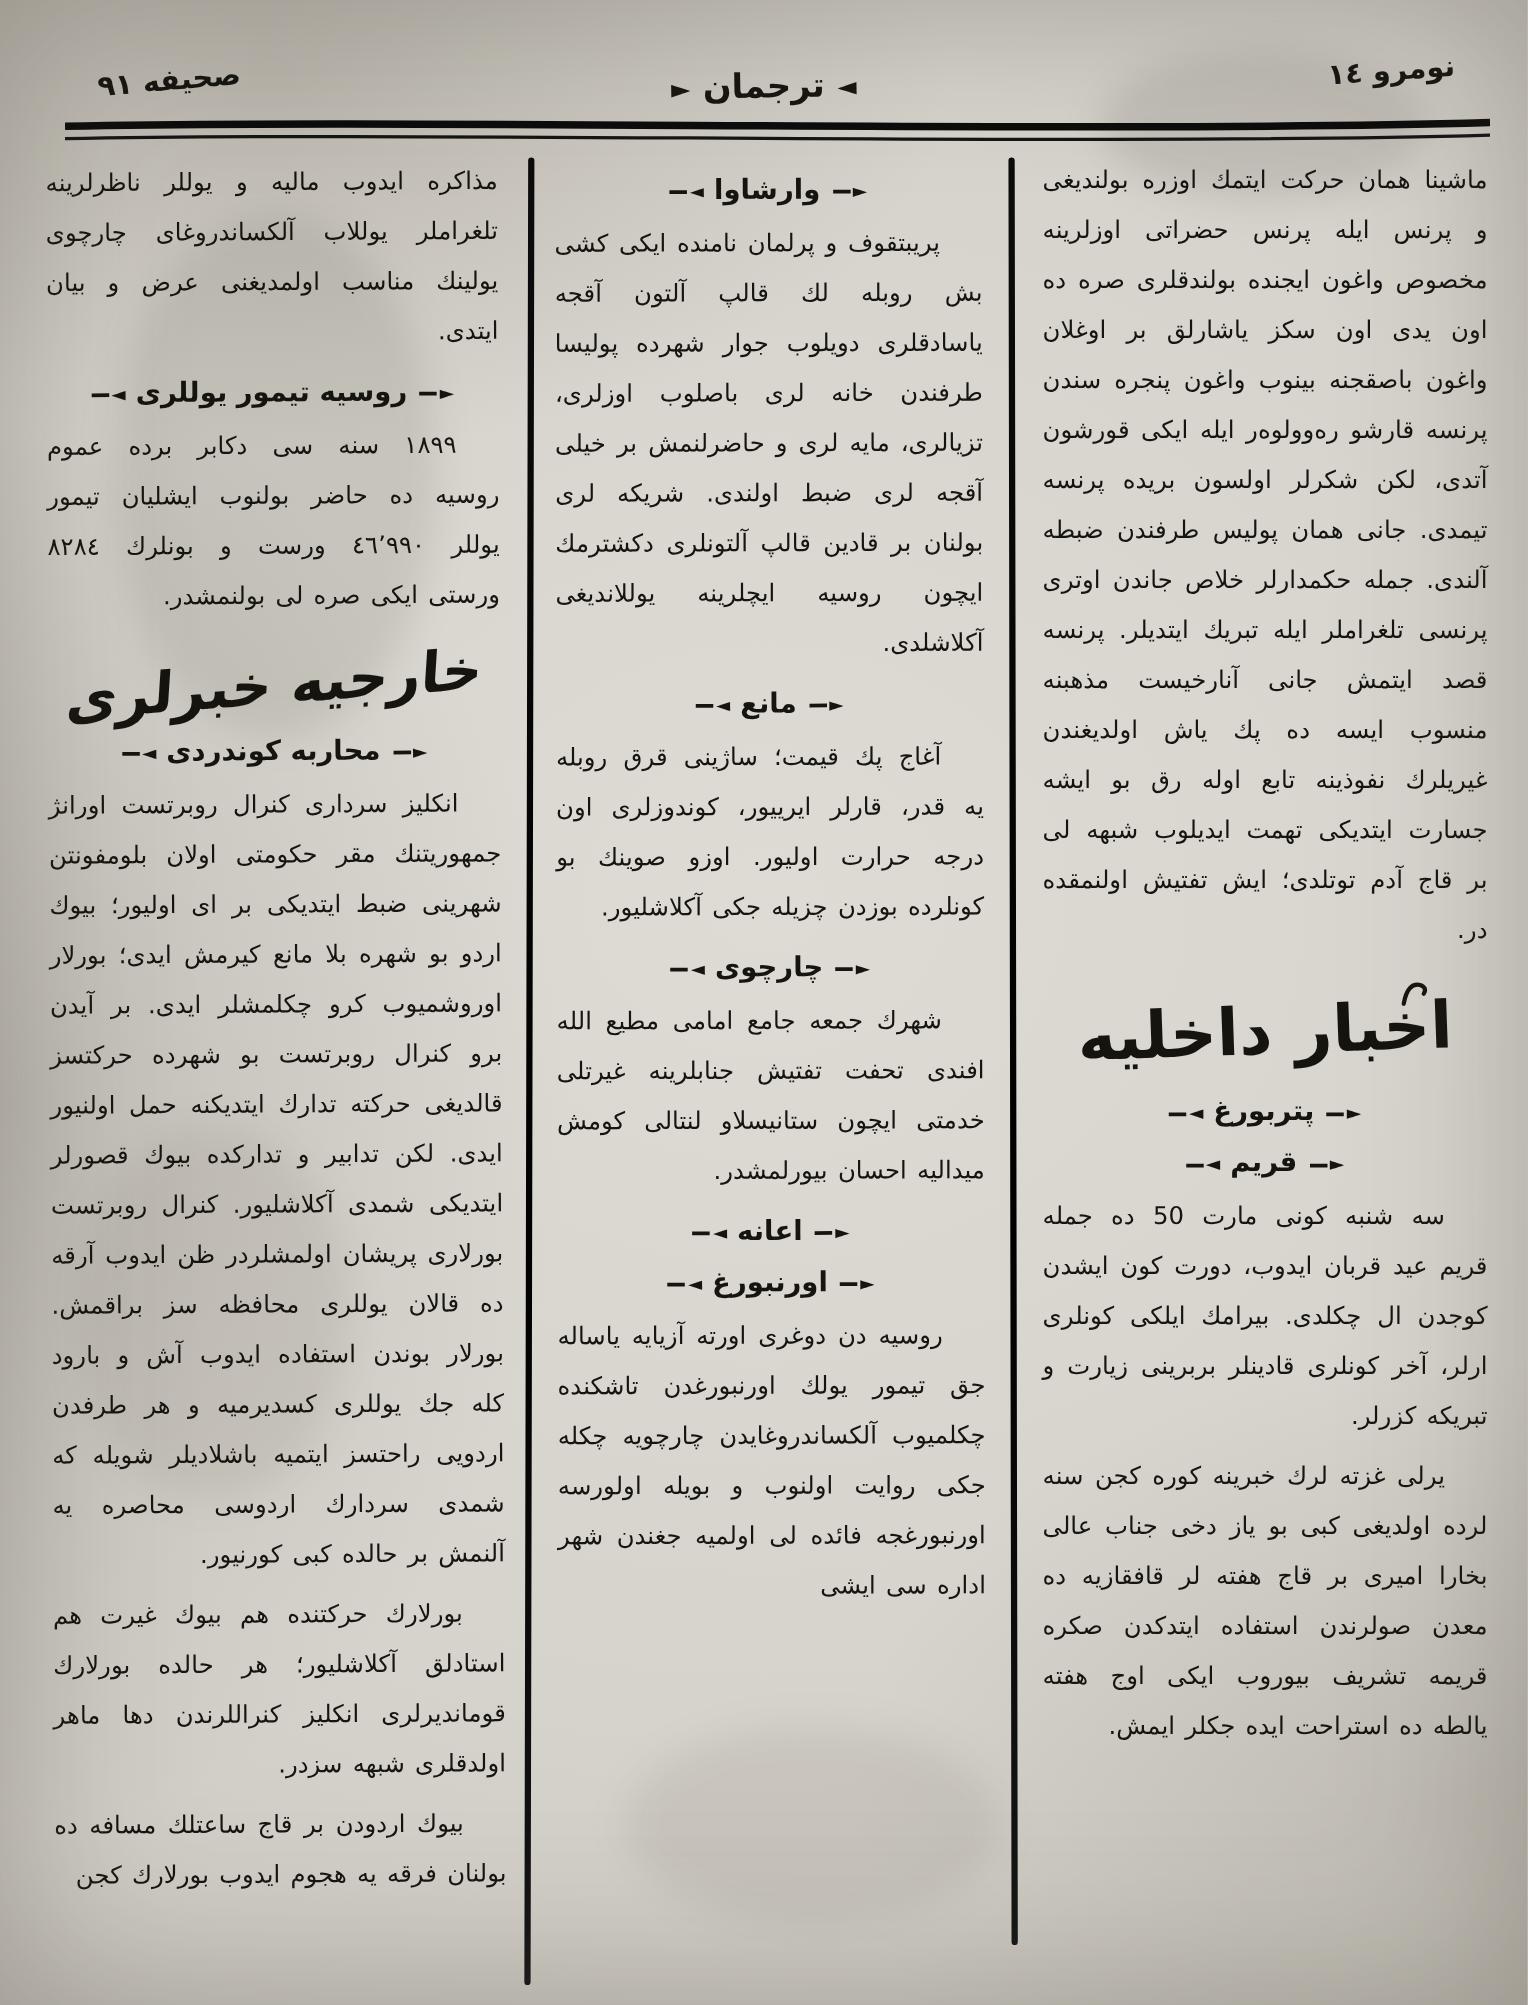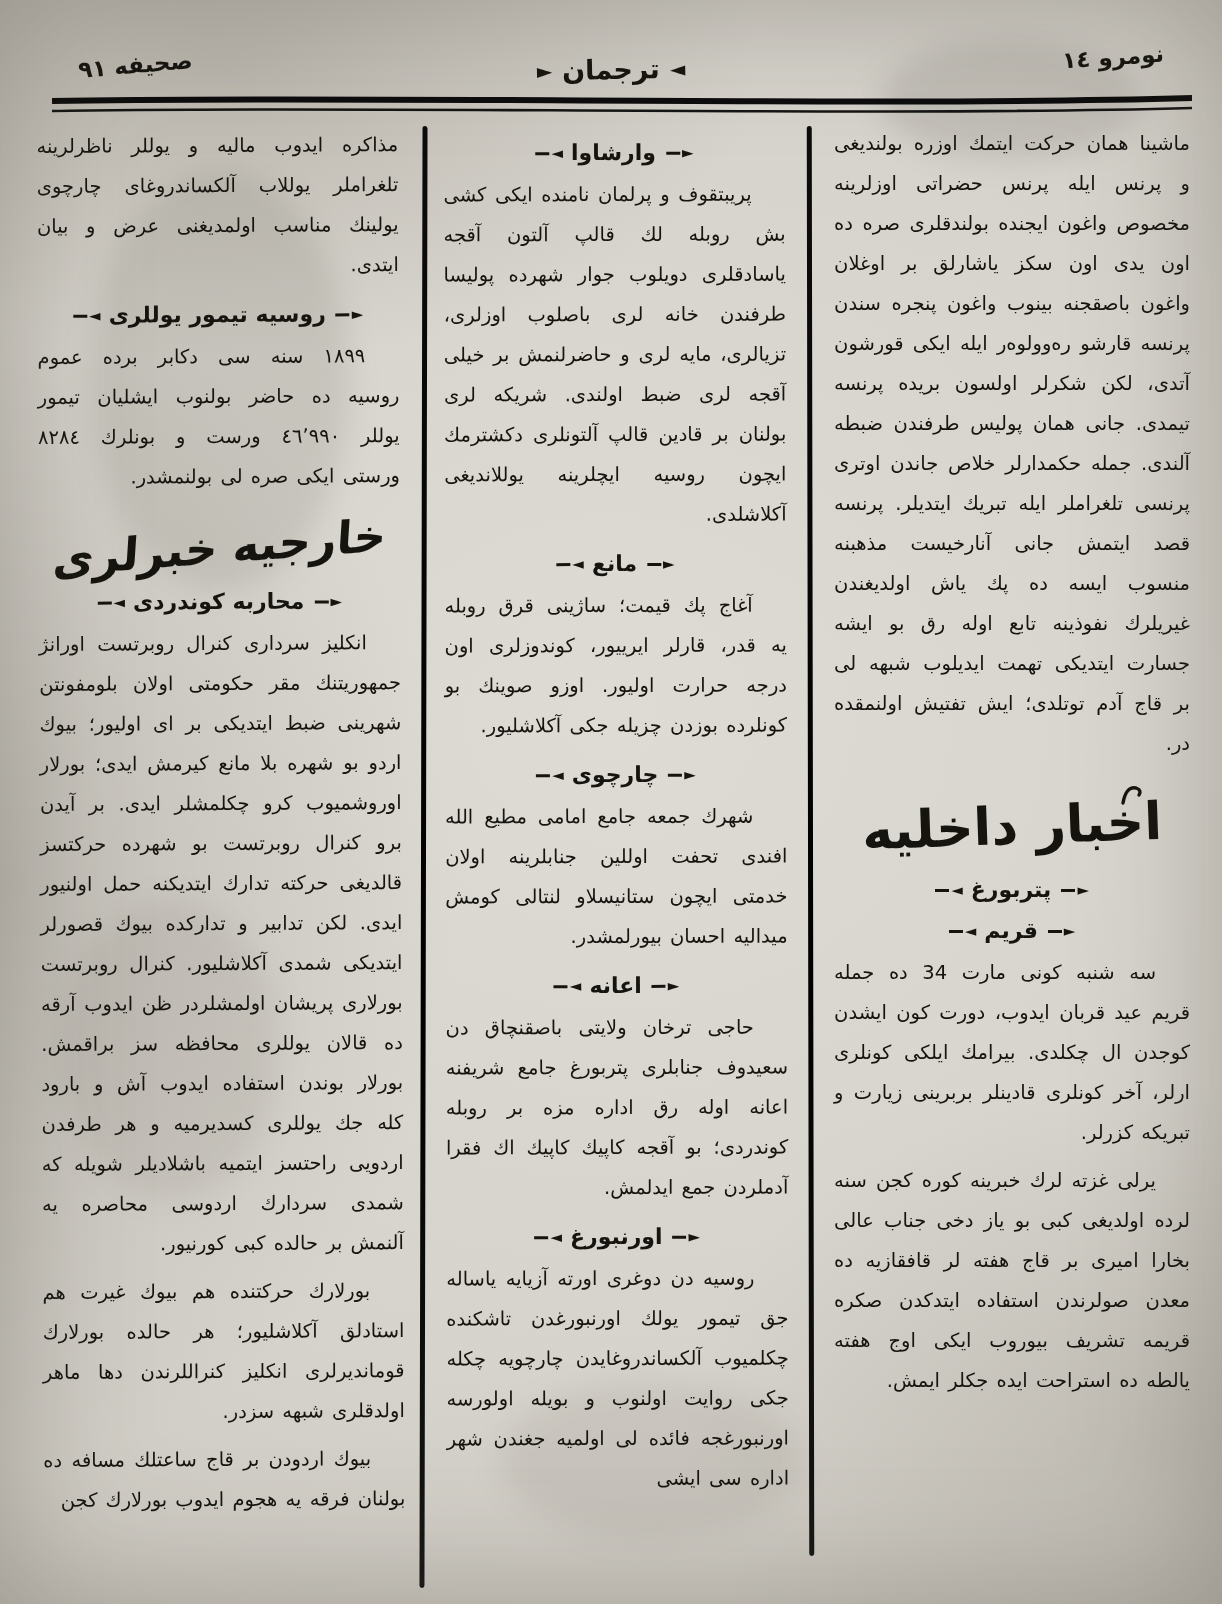--- a/index.html
+++ b/index.html
@@ -139,27 +139,26 @@
         <span class="orn l">◄</span>
         <span class="sec-title">مانع</span>
         <span class="orn r">►</span>
       </h3>
       <p class="para">آغاج پك قيمت؛ ساژينى قرق روبله يه قدر، قارلر ايرييور، كوندوزلرى اون درجه حرارت اوليور. اوزو صوينك بو كونلرده بوزدن چزيله جكى آكلاشليور.</p>
       <h3 class="sec-head">
         <span class="orn l">◄</span>
         <span class="sec-title">چارچوى</span>
         <span class="orn r">►</span>
       </h3>
-      <p class="para">شهرك جمعه جامع امامى مطيع الله افندى تحفت اوللين جنابلرينه اولان خدمتى ايچون ستانيسلاو لنتالى كومش ميداليه احسان بيورلمشدر.</p>
+      <p class="para">شهرك جمعه جامع امامى مطيع الله افندى تحفت تفتيش جنابلرينه غيرتلى خدمتى ايچون ستانيسلاو لنتالى كومش ميداليه احسان بيورلمشدر.</p>
       <h3 class="sec-head">
         <span class="orn l">◄</span>
         <span class="sec-title">اعانه</span>
         <span class="orn r">►</span>
       </h3>
-      <p class="para">حاجى ترخان ولايتى باصقنچاق دن سعيدوف جنابلرى پتربورغ جامع شريفنه اعانه اوله رق اداره مزه بر روبله كوندردى؛ بو آقجه كاپيك كاپيك اك فقرا آدملردن جمع ايدلمش.</p>
       <h3 class="sec-head">
         <span class="orn l">◄</span>
         <span class="sec-title">اورنبورغ</span>
         <span class="orn r">►</span>
       </h3>
       <p class="para">روسيه دن دوغرى اورته آزيايه ياساله جق تيمور يولك اورنبورغدن تاشكنده چكلميوب آلكساندروغايدن چارچويه چكله جكى روايت اولنوب و بويله اولورسه اورنبورغجه فائده لى اولميه جغندن شهر اداره سى ايشى</p>
     </section>
 
     <div class="vrule v2"></div>
 
@@ -174,18 +173,18 @@
       <h3 class="sec-head">
         <span class="orn l">◄</span>
         <span class="sec-title">پتربورغ</span>
         <span class="orn r">►</span>
       </h3>
       <h3 class="sec-head">
         <span class="orn l">◄</span>
         <span class="sec-title">قريم</span>
         <span class="orn r">►</span>
       </h3>
-      <p class="para">سه شنبه كونى مارت 34 ده جمله قريم عيد قربان ايدوب، دورت كون ايشدن كوجدن ال چكلدى. بيرامك ايلكى كونلرى ارلر، آخر كونلرى قادينلر بربرينى زيارت و تبريكه كزرلر.</p>
+      <p class="para">سه شنبه كونى مارت 50 ده جمله قريم عيد قربان ايدوب، دورت كون ايشدن كوجدن ال چكلدى. بيرامك ايلكى كونلرى ارلر، آخر كونلرى قادينلر بربرينى زيارت و تبريكه كزرلر.</p>
       <p class="para">يرلى غزته لرك خبرينه كوره كجن سنه لرده اولديغى كبى بو ياز دخى جناب عالى بخارا اميرى بر قاج هفته لر قافقازيه ده معدن صولرندن استفاده ايتدكدن صكره قريمه تشريف بيوروب ايكى اوج هفته يالطه ده استراحت ايده جكلر ايمش.</p>
     </section>
 
   </div>
 </div>
 
 </body></html>

